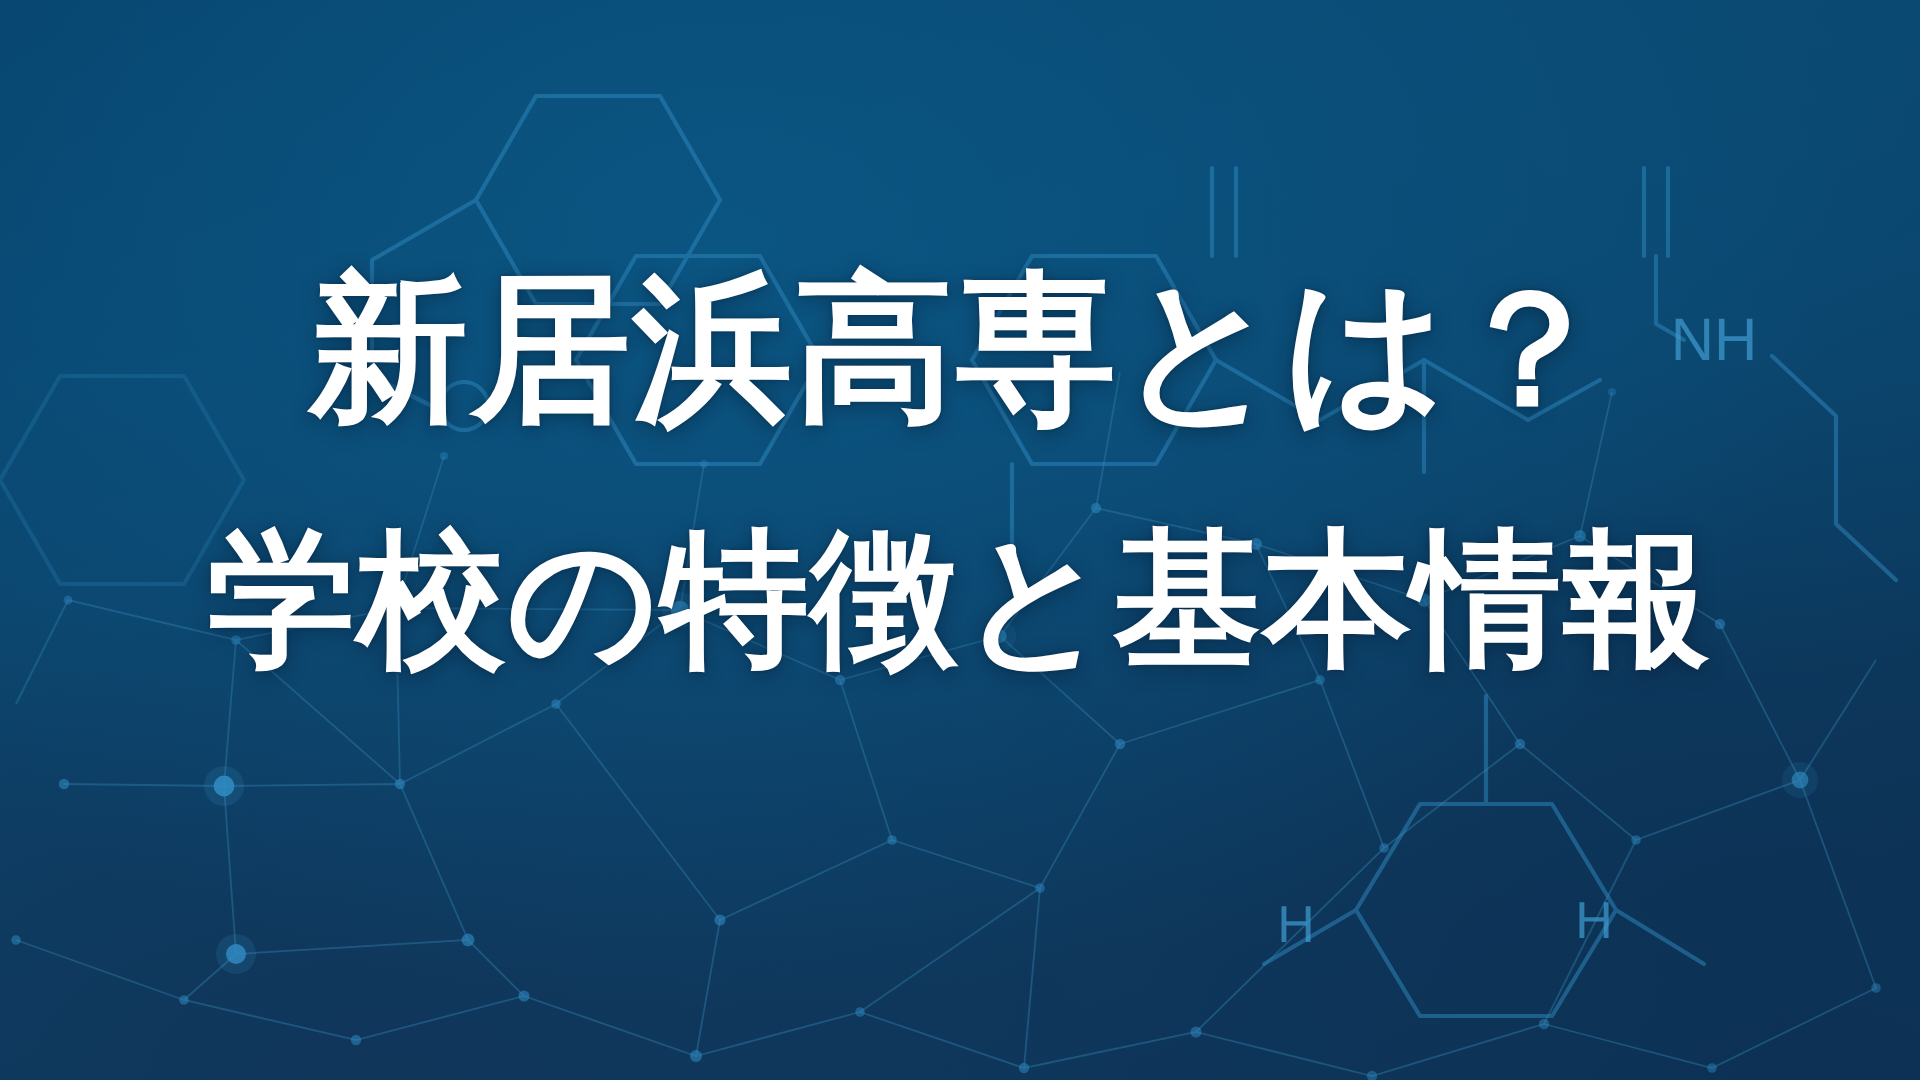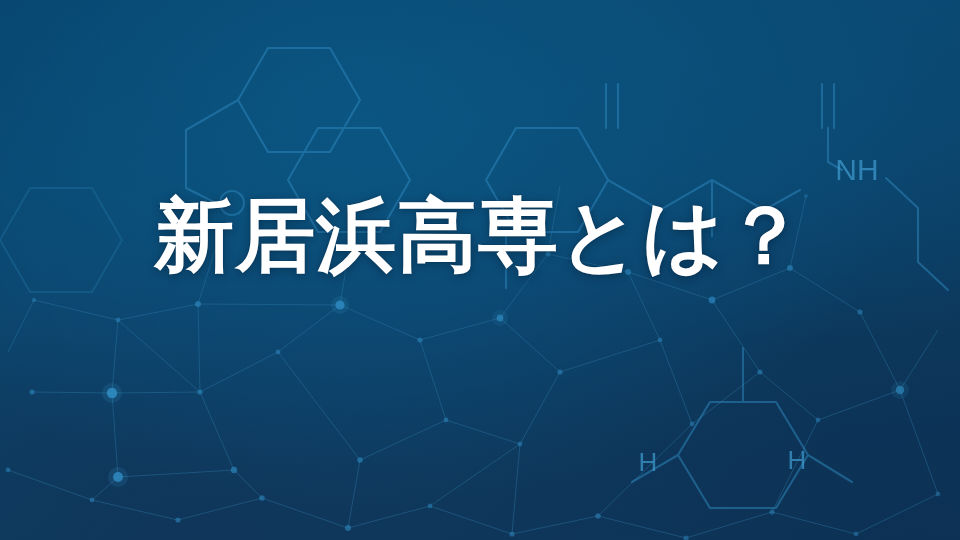--- a/index.html
+++ b/index.html
@@ -169,15 +169,16 @@
 
     <g fill="#3f9bcf" opacity="0.72" font-family="Liberation Sans, sans-serif">
       <text x="857" y="180" font-size="30" text-anchor="middle">NH</text>
       <text x="648" y="471" font-size="26" text-anchor="middle">H</text>
       <text x="797" y="469" font-size="26" text-anchor="middle">H</text>
     </g>
   </svg>
 
   <div id="headline">
     <div id="line1" class="title-line">新居浜高専とは？</div>
+    <div id="line2" class="title-line">学校の特徴と基本情報</div>
   </div>
 
 </div>
 
 </body></html>

